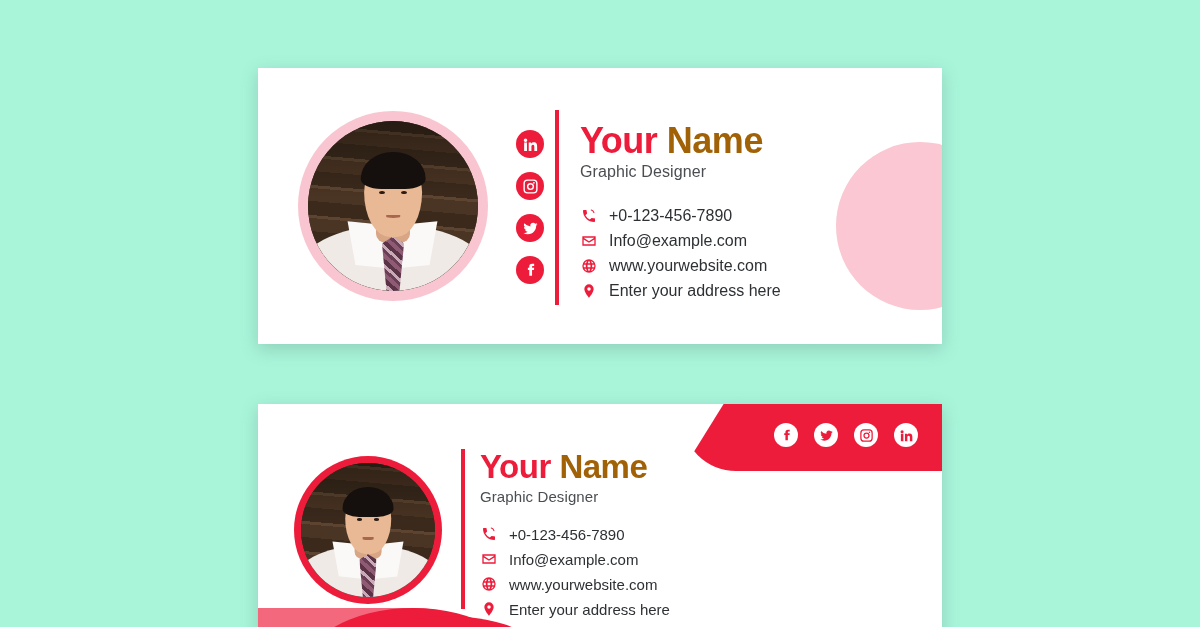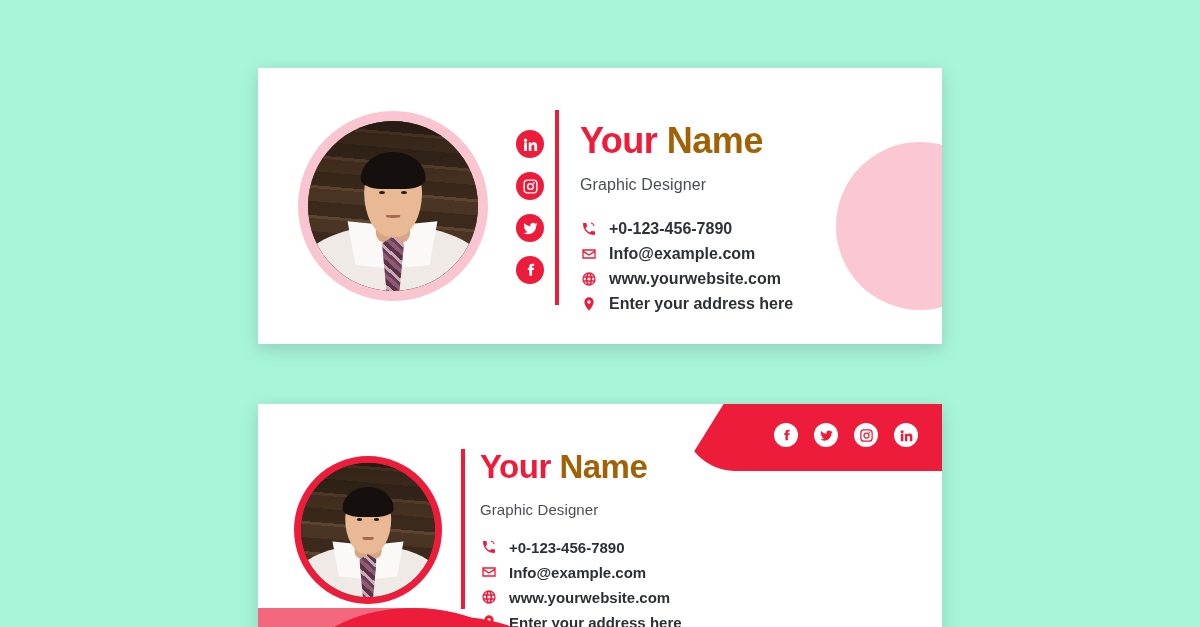--- a/index.html
+++ b/index.html
@@ -182,30 +182,29 @@
   .name-line {
     font-size: 36px; font-weight: 700;
     letter-spacing: -0.5px;
     line-height: 1.06;
     white-space: nowrap;
   }
   .name-first { color: #ED1C3A; }
   .name-last  { color: #a16207; }
   .role-line {
     font-size: 16px; color: #4A4E52;
-    margin-top: 16px; letter-spacing: .1px;
+    margin-top: 3px; letter-spacing: .1px;
   }
 
   .contact-list { margin-top: 22px; }
   .contact-row {
     display: flex; align-items: center;
     gap: 12px;
     height: 25px;
     cursor: pointer;
-    font-weight: bold;
   }
   .contact-icon {
     width: 17px; height: 17px;
     display: flex; align-items: center; justify-content: center;
     flex: 0 0 17px;
   }
   .contact-icon svg { width: 16px; height: 16px; fill: #ED1C3A; display: block; }
   .contact-text { font-size: 16px; color: #2E3134; white-space: nowrap; }
 
   

